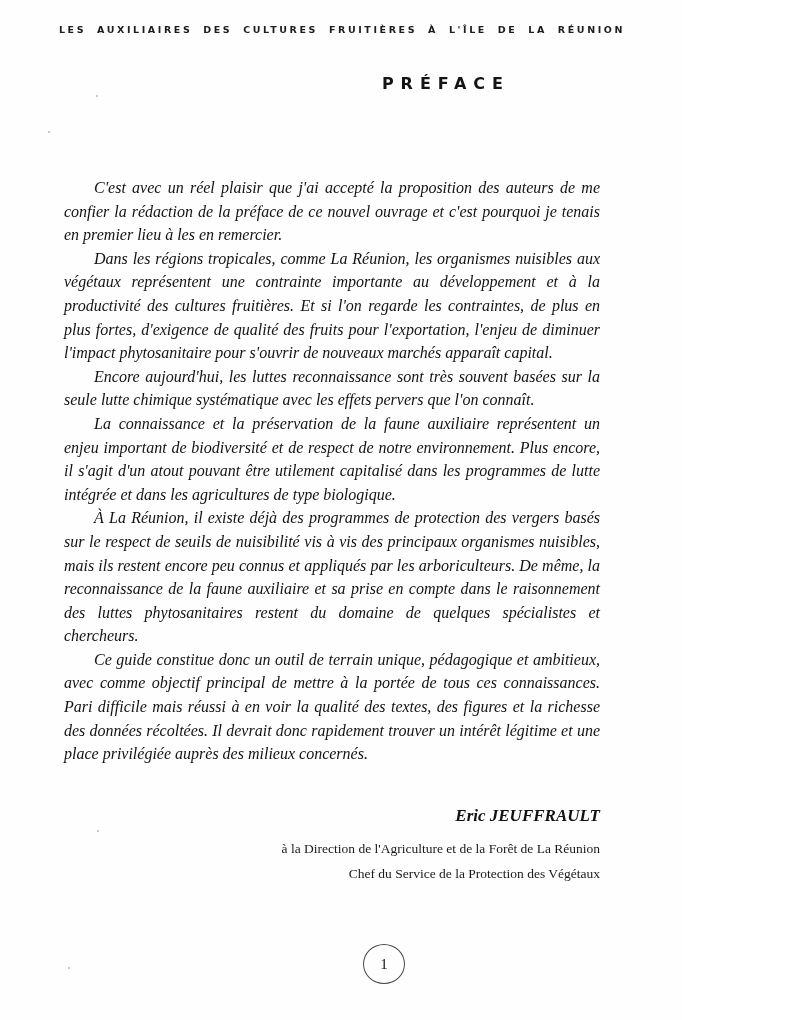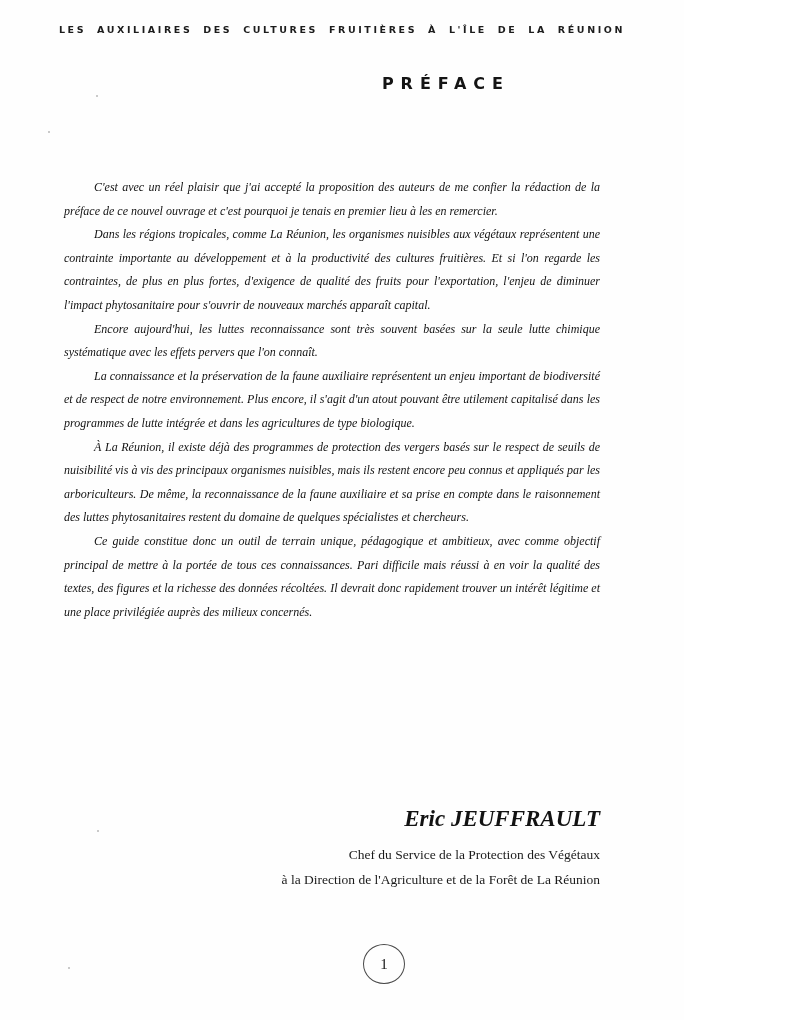--- a/index.html
+++ b/index.html
@@ -42,36 +42,36 @@
   .body-text {
     position: absolute;
     top: 176px;
     left: 64px;
     right: 84px;
   }
   .body-text p {
     margin: 0;
     font-family: "Liberation Serif", "DejaVu Serif", serif;
     font-style: italic;
-    font-size: 12px;
+    font-size: 16px;
     line-height: 23.6px;
     text-align: justify;
     text-indent: 30px;
     color: #121212;
   }
   .signature {
     position: absolute;
     top: 806px;
     right: 84px;
     text-align: right;
   }
   .sig-name {
     font-family: "Liberation Serif", "DejaVu Serif", serif;
     font-style: italic;
-    font-size: 23px;
+    font-size: 17px;
     font-weight: 600;
     margin-bottom: 10px;
     color: #121212;
   }
   .sig-role {
     font-family: "Liberation Serif", "DejaVu Serif", serif;
     font-size: 13.5px;
     line-height: 25px;
     color: #1a1a1a;
   }
@@ -115,22 +115,22 @@
     <p>C'est avec un réel plaisir que j'ai accepté la proposition des auteurs de me confier la rédaction de la préface de ce nouvel ouvrage et c'est pourquoi je tenais en premier lieu à les en remercier.</p>
     <p>Dans les régions tropicales, comme La Réunion, les organismes nuisibles aux végétaux représentent une contrainte importante au développement et à la productivité des cultures fruitières. Et si l'on regarde les contraintes, de plus en plus fortes, d'exigence de qualité des fruits pour l'exportation, l'enjeu de diminuer l'impact phytosanitaire pour s'ouvrir de nouveaux marchés apparaît capital.</p>
     <p>Encore aujourd'hui, les luttes reconnaissance sont très souvent basées sur la seule lutte chimique systématique avec les effets pervers que l'on connaît.</p>
     <p>La connaissance et la préservation de la faune auxiliaire représentent un enjeu important de biodiversité et de respect de notre environnement. Plus encore, il s'agit d'un atout pouvant être utilement capitalisé dans les programmes de lutte intégrée et dans les agricultures de type biologique.</p>
     <p>À La Réunion, il existe déjà des programmes de protection des vergers basés sur le respect de seuils de nuisibilité vis à vis des principaux organismes nuisibles, mais ils restent encore peu connus et appliqués par les arboriculteurs. De même, la reconnaissance de la faune auxiliaire et sa prise en compte dans le raisonnement des luttes phytosanitaires restent du domaine de quelques spécialistes et chercheurs.</p>
     <p>Ce guide constitue donc un outil de terrain unique, pédagogique et ambitieux, avec comme objectif principal de mettre à la portée de tous ces connaissances. Pari difficile mais réussi à en voir la qualité des textes, des figures et la richesse des données récoltées. Il devrait donc rapidement trouver un intérêt légitime et une place privilégiée auprès des milieux concernés.</p>
   </main>
 
   <div class="signature">
     <div class="sig-name">Eric JEUFFRAULT</div>
+    <div class="sig-role">à la Direction de l'Agriculture et de la Forêt de La Réunion</div>
     <div class="sig-role">Chef du Service de la Protection des Végétaux</div>
-    <div class="sig-role">à la Direction de l'Agriculture et de la Forêt de La Réunion</div>
   </div>
 
   <div class="page-number-badge">
     <span>1</span>
   </div>
 
   <div class="speck" style="left:96px; top:95px;"></div>
   <div class="speck" style="left:48px; top:131px;"></div>
   <div class="speck" style="left:97px; top:830px;"></div>
   <div class="speck" style="left:68px; top:967px;"></div>

